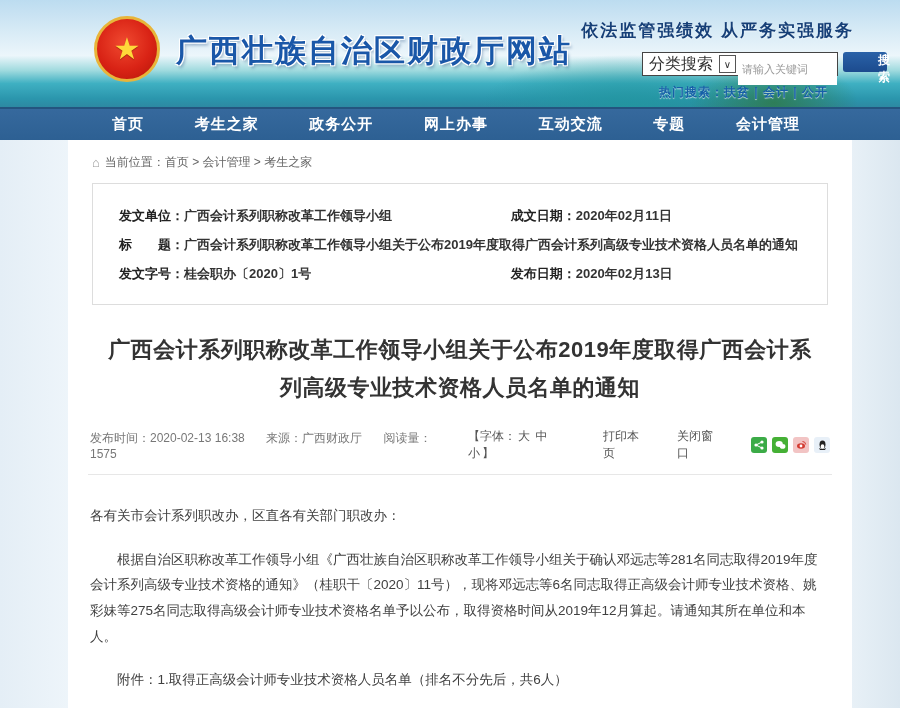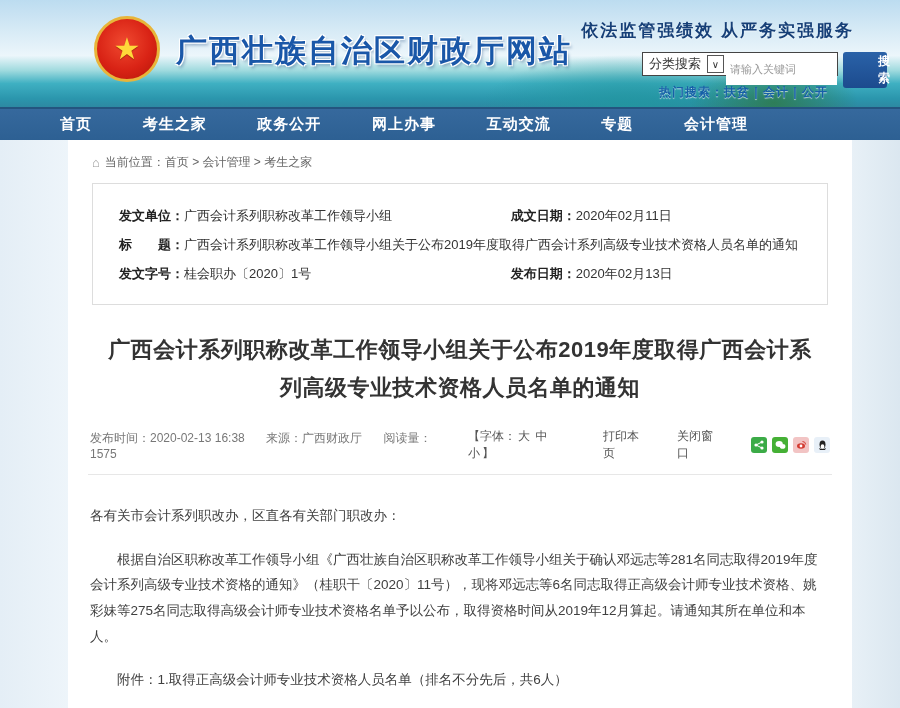--- a/index.html
+++ b/index.html
@@ -21,50 +21,50 @@
   .site-title { position:absolute; left:176px; top:30px; font-size:31px; font-weight:bold;
     color:#1a57a8; letter-spacing:2px;
     text-shadow:-1px -1px 0 #fff,1px -1px 0 #fff,-1px 1px 0 #fff,1px 1px 0 #fff,2px 3px 3px rgba(30,70,120,.35); }
   .site-url { position:absolute; left:178px; top:60px; font-size:20px; font-weight:bold;
     color:#1a57a8; letter-spacing:1px;
     text-shadow:-1px -1px 0 #fff,1px -1px 0 #fff,-1px 1px 0 #fff,1px 1px 0 #fff; }
   .slogan { position:absolute; right:46px; top:19px; font-size:17px; font-weight:bold;
     color:#163f77; letter-spacing:2px; text-shadow:0 1px 2px rgba(255,255,255,.6); }
   .searchbar { position:absolute; right:62px; top:52px; width:196px; height:24px;
     display:flex; align-items:stretch; background:#fff; border:1px solid #444; }
-  .search-cat { display:flex; align-items:center; padding:0 4px 0 6px; font-size:13px; color:#333;
+  .search-cat { display:flex; align-items:center; padding:0 4px 0 6px; font-size:16px; color:#333;
     white-space:nowrap; border-right:0; }
   .search-chevron { display:flex; align-items:center; justify-content:center; width:17px;
     border:1px solid #555; margin:2px; font-size:10px; color:#333; background:#fff; cursor:pointer; }
   .search-input { flex:1; border:0; outline:0; font-size:11px; color:#333; padding:16px 4px; min-width:0; }
   .search-input::placeholder { color:#999; }
-  .search-btn { position:absolute; right:-50px; top:-1px; width:44px; height:36px;
+  .search-btn { position:absolute; right:-50px; top:-1px; width:44px; height:20px;
     background:linear-gradient(180deg,#2a62a8,#1c4b8e); color:#fff; font-size:12px; font-weight:bold;
     border:0; border-radius:3px; cursor:pointer; letter-spacing:1px;padding-left:35px; }
   .hot-search { position:absolute; right:72px; top:84px; font-size:12px; font-weight:bold;
     color:#1660a8; letter-spacing:1px; text-shadow:0 1px 1px rgba(255,255,255,.7); }
 
   
   .nav { width:900px; height:33px; background:linear-gradient(180deg,#36699d 0%,#2d6093 100%);
     border-top:2px solid #24547f; }
-  .nav-inner { width:700px; margin-left:54px; height:100%; display:flex;
+  .nav-inner { width:700px; margin-left:106px; height:100%; display:flex;
     align-items:center; justify-content:space-between; }
   .nav-item { color:#fff; font-size:15px; font-weight:bold; letter-spacing:1px; cursor:pointer;
     padding:0 6px; white-space:nowrap; }
 
   
   .content { position:relative; width:784px; margin-left:68px; background:#fff;
     min-height:568px; padding:10px 0 0 0; }
   .breadcrumb { display:flex; align-items:center; gap:5px; padding:4px 0 0 24px;
     font-size:12px; color:#666; }
   .crumb-icon { color:#999; font-size:13px; }
 
   .doc-info { margin:12px 24px 0 24px; border:1px solid #ddd; padding:14px 26px 12px 26px;
     font-size:13px; color:#333; }
-  .doc-info .row { display:flex; margin:7px 0; line-height:1.7; }
+  .doc-info .row { display:flex; margin:7px 0; line-height:1.7;font-weight:bold; }
   .doc-info .cell-l { flex:1.35; }
   .doc-info .cell-r { flex:1; }
   .doc-info b { color:#222; }
 
   .article-title { margin:26px 30px 10px 30px; text-align:center; font-size:22px; font-weight:bold;
     color:#333; line-height:1.7; letter-spacing:0.5px; }
 
   .meta-row { display:flex; justify-content:flex-end; align-items:center;
     margin:16px 20px 0 20px; padding:6px 2px 12px 2px; border-bottom:1px solid #e7e7e7;
     font-size:12px; color:#777; }

